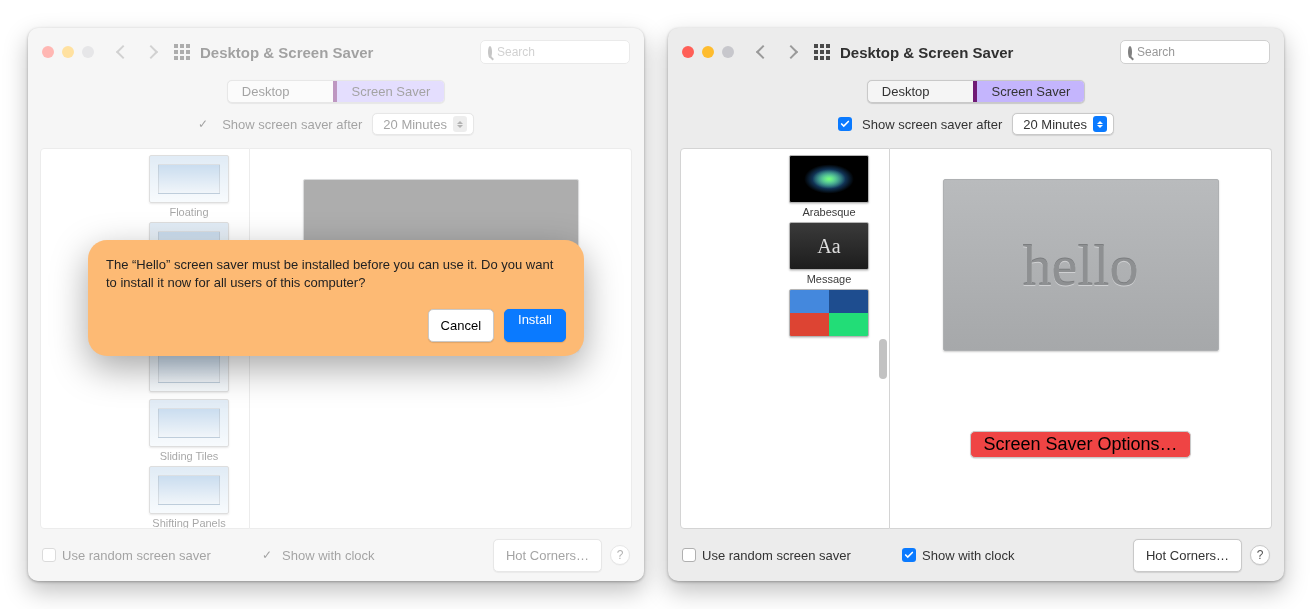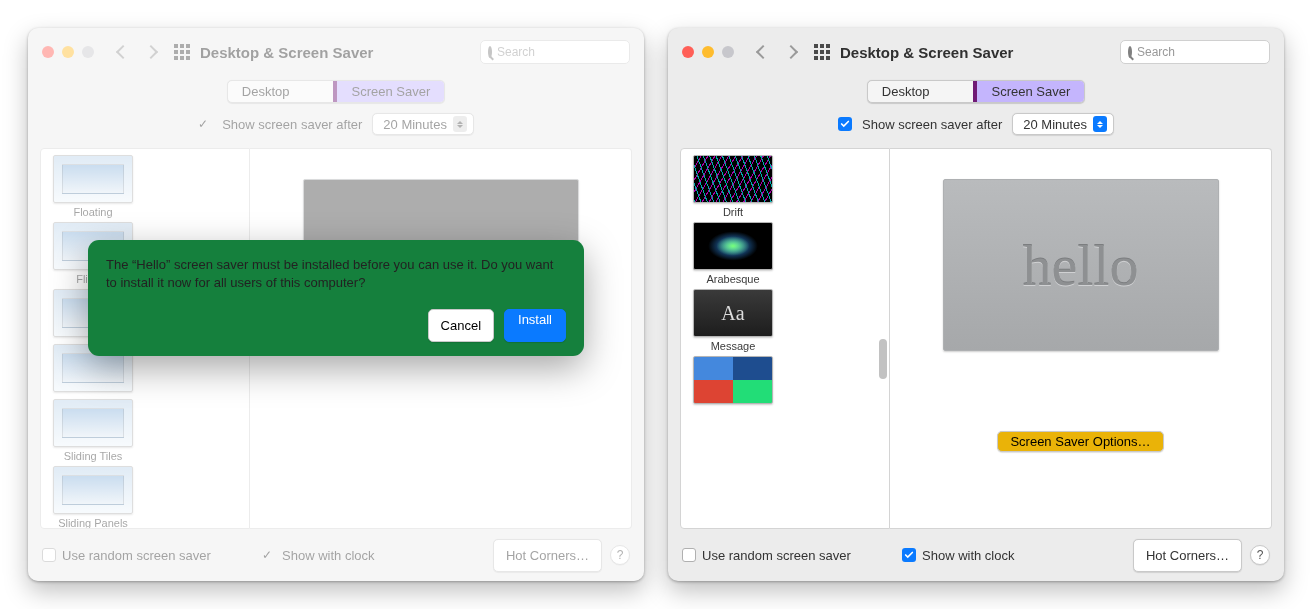--- a/index.html
+++ b/index.html
@@ -45,46 +45,46 @@
   .stepicon .tri.u { border-bottom:3px solid #fff; margin-bottom:1px; }
   .stepicon .tri.d { border-top:3px solid #fff; }
   .stepicon.grey { background:#d8d8d8; }
   .stepicon.grey .tri.u { border-bottom-color:#555; } .stepicon.grey .tri.d{ border-top-color:#555;}
   .checkmark{ color:#333; font-size:12px; margin-right:4px;}
 
   .content { position:absolute; left:12px; right:12px; top:120px; bottom:52px; display:flex; gap:0; }
   .listpane { width:210px; border:1px solid #d4d4d4; background:#fff; border-radius:4px 0 0 4px; overflow:hidden; position:relative; }
   .listscroll { position:absolute; right:2px; top:2px; bottom:2px; width:8px; }
   .listscroll .thumb { position:absolute; left:0; right:0; top:30%; height:40px; background:#c2c2c2; border-radius:4px; }
-  .listinner { position:absolute; left:0; right:20px; top:0; padding:6px 4px 8px 8px; display:flex; flex-wrap:wrap; gap:0 10px; overflow:hidden; }
+  .listinner { position:absolute; left:0; right:12px; top:0; padding:6px 4px 8px 8px; display:flex; flex-wrap:wrap; gap:0 10px; overflow:hidden;justify-content:flex-end; }
   .item { width:88px; display:flex; flex-direction:column; align-items:center; margin-bottom:4px; }
   .thumbimg { width:80px; height:48px; border:1px solid #b5b5b5; border-radius:2px; background:#222; position:relative; overflow:hidden; box-shadow:0 1px 2px rgba(0,0,0,0.2); }
   .thumbimg.light { background:linear-gradient(#bcd4ea,#eef5fb); }
   .thumbimg.grey { background:linear-gradient(#3a3a3a,#1d1d1d); }
   .thumbimg.rainbow{ background:radial-gradient(circle at 40% 60%, #3cf 0%, transparent 20%), radial-gradient(circle at 60% 40%, #f3c 0%, transparent 25%), radial-gradient(circle at 50% 60%, #6f3 0%, transparent 20%), #000; }
   .thumbimg.lines { background:repeating-linear-gradient(70deg,#0aa,#0aa 1px,transparent 1px,transparent 6px),repeating-linear-gradient(-60deg,#a0a,#a0a 1px,transparent 1px,transparent 6px),#000;}
   .thumbimg.arab { background:radial-gradient(ellipse at center,#7f7 0%,transparent 30%),radial-gradient(ellipse at center,#39f 0%,transparent 45%),#000; }
   .thumbimg.shell { background:radial-gradient(circle at center,#6bf 0%,transparent 10%),radial-gradient(circle at center,#f6a 0%,transparent 18%),radial-gradient(circle at center,#9f6 0%,transparent 25%),#000;}
   .thumbimg.aa::after{content:'Aa';position:absolute;inset:0;display:flex;align-items:center;justify-content:center;color:#ddd;font-size:20px;font-family:Georgia,serif;}
   .thumbimg.mosaic{ background:conic-gradient(#1e4d8f 0 90deg,#2d7 90deg 180deg,#d43 180deg 270deg,#48d 270deg 360deg); }
   .thumbimg .mnt{position:absolute;inset:8px;background:linear-gradient(#8ab4dc,#dfe9f3);border:1px solid rgba(0,0,0,0.2);}
   .item .lbl { font-size:11px; color:#3b3b3b; margin-top:3px; text-align:center; white-space:nowrap; }
   .previewpane { flex:1; border:1px solid #d4d4d4; border-left:none; background:#fff; border-radius:0 4px 4px 0; position:relative; display:flex; flex-direction:column; align-items:center; }
   .preview { margin-top:30px; width:276px; height:172px; background:linear-gradient(#b9bbbd,#a6a8aa); border:1px solid #aeb0b2; border-radius:2px; box-shadow:0 1px 2px rgba(0,0,0,0.2); display:flex; align-items:center; justify-content:center; }
   .preview.blank{ background:#4b4b4b; }
   .preview .hello{ font-family:'Brush Script MT','Snell Roundhand',cursive; font-size:58px; color:#8e9092; text-shadow:0 1px 0 #d0d1d3, 0 -1px 0 #7c7e80; }
-  .optbtn { margin-top:80px; background:#eab308; border:1px solid #c9c9c9; border-radius:5px; font-size:13px; padding:2px 12px; box-shadow:0 0.5px 1px rgba(0,0,0,0.12); }
+  .optbtn { margin-top:80px; background:#ef4444; border:1px solid #c9c9c9; border-radius:5px; font-size:18px; padding:2px 12px; box-shadow:0 0.5px 1px rgba(0,0,0,0.12); }
 
   .bottombar { position:absolute; left:14px; right:14px; bottom:12px; height:28px; display:flex; align-items:center; font-size:13px; color:#333; }
   .bottombar .mid { position:absolute; left:220px; display:flex; align-items:center; gap:6px; }
   .bottombar .end { margin-left:auto; display:flex; align-items:center; gap:8px; }
   .btn { background:#fff;border:1px solid #c9c9c9;border-radius:5px;padding:8px 12px;font-size:13px;box-shadow:0 0.5px 1px rgba(0,0,0,0.12); }
   .helpq { width:20px;height:20px;border:1px solid #c9c9c9;border-radius:50%;background:#fff;display:flex;align-items:center;justify-content:center;font-size:12px;color:#555;box-shadow:0 0.5px 1px rgba(0,0,0,0.12); }
 
-  .sheet { position:absolute; z-index:10; left:60px; right:60px; top:212px; background:#15803d; border-radius:11px; box-shadow:0 12px 36px rgba(0,0,0,0.35); padding:16px 18px 14px; }
+  .sheet { position:absolute; z-index:10; left:60px; right:60px; top:212px; background:#fdba74; border-radius:19px; box-shadow:0 12px 36px rgba(0,0,0,0.35); padding:16px 18px 14px; }
   .sheet p { font-size:13px; color:#222; line-height:1.35; }
   .sheet .btns { display:flex; justify-content:flex-end; gap:10px; margin-top:18px; }
   .sheet .btn.primary { background:#0a7aff; color:#fff; border-color:#0a7aff; padding:2px 13px; }
 </style>
 </head>
 <body>
 
 <div class="panel left">
   <div class="titlebar">
     <div class="tlights">
@@ -163,21 +163,21 @@
           <div class="item">
             <div class="thumbimg light">
               <div class="mnt"></div>
             </div>
             <div class="lbl">Sliding Tiles</div>
           </div>
           <div class="item">
             <div class="thumbimg light">
               <div class="mnt"></div>
             </div>
-            <div class="lbl">Sliding Panels</div>
+            <div class="lbl">Shifting Panels</div>
           </div>
         </div>
       <div class="listscroll">
           <div class="thumb"></div>
         </div>
     </div>
     <div class="previewpane">
       <div class="preview blank"></div>
     </div>
   </div>
@@ -254,24 +254,20 @@
           <span class="tri u"></span>
           <span class="tri d"></span>
         </span>
     </div>
   </div>
 
   <div class="content">
     <div class="listpane">
       <div class="listinner" id="rightlist">
           <div class="item">
-            <div class="thumbimg lines"></div>
-            <div class="lbl">Drift</div>
-          </div>
-          <div class="item">
             <div class="thumbimg arab"></div>
             <div class="lbl">Arabesque</div>
           </div>
           <div class="item">
             <div class="thumbimg grey aa"></div>
             <div class="lbl">Message</div>
           </div>
           <div class="item">
             <div class="thumbimg mosaic"></div>
           </div>

